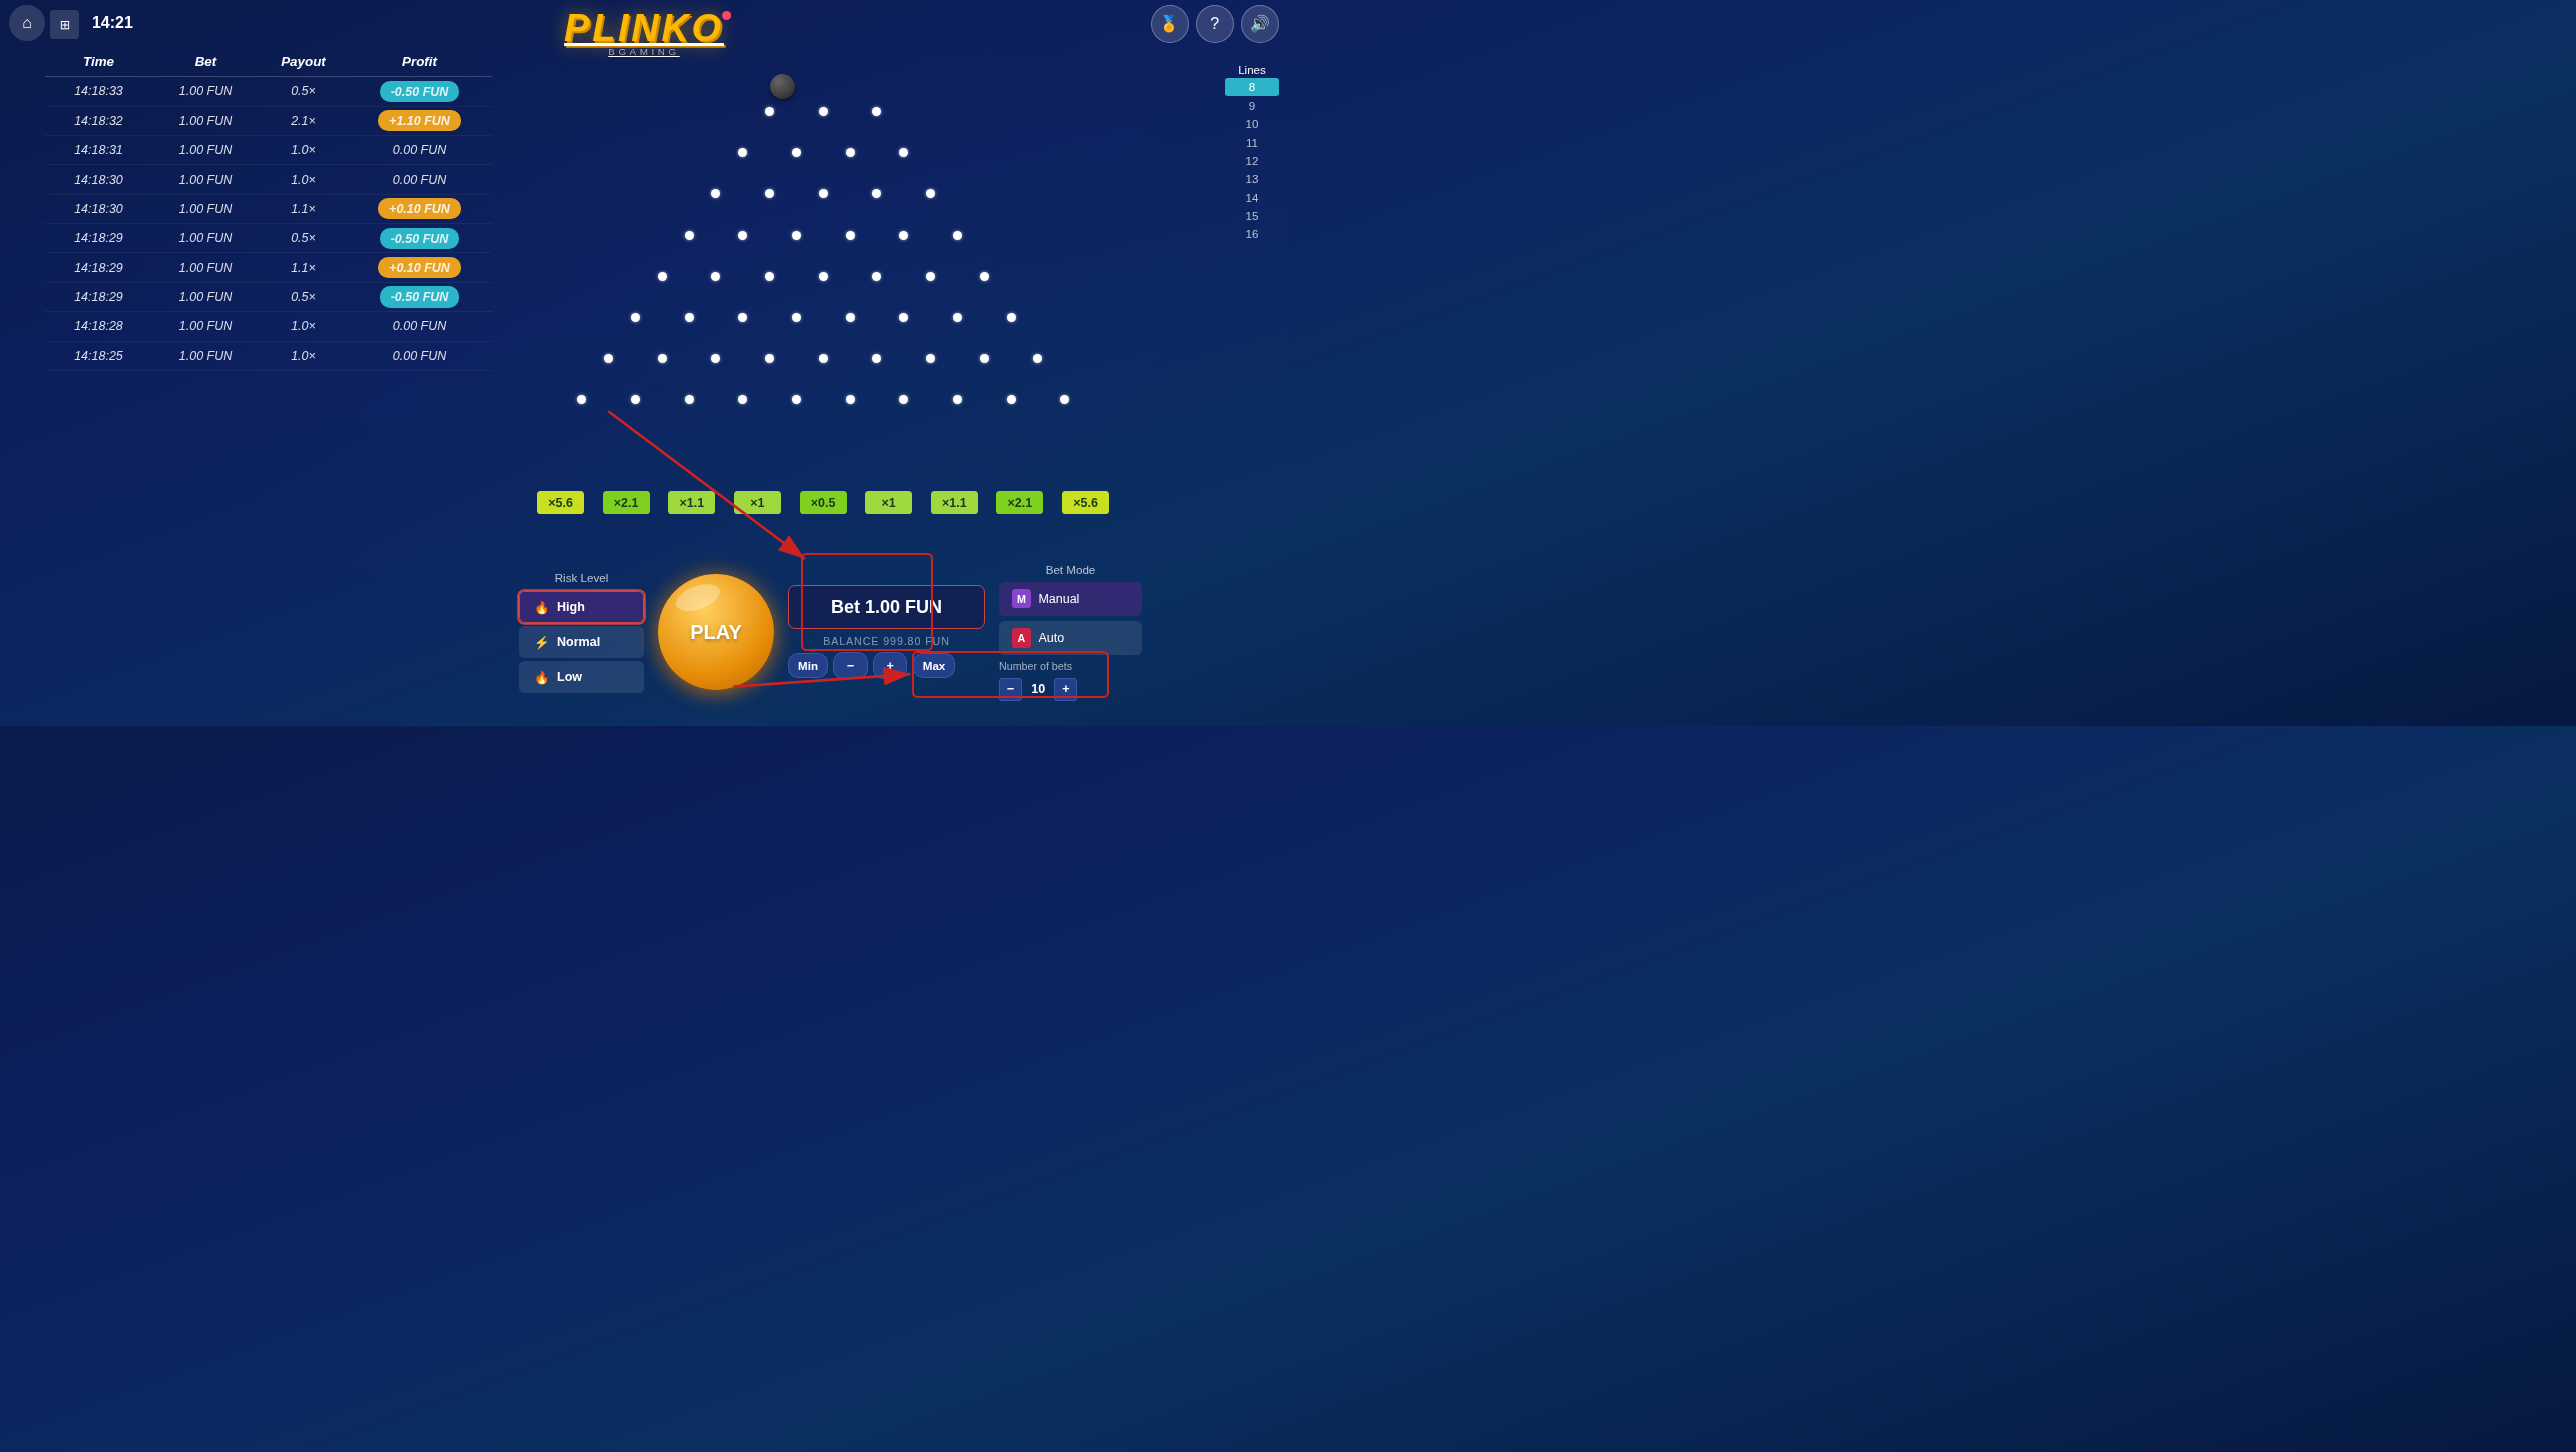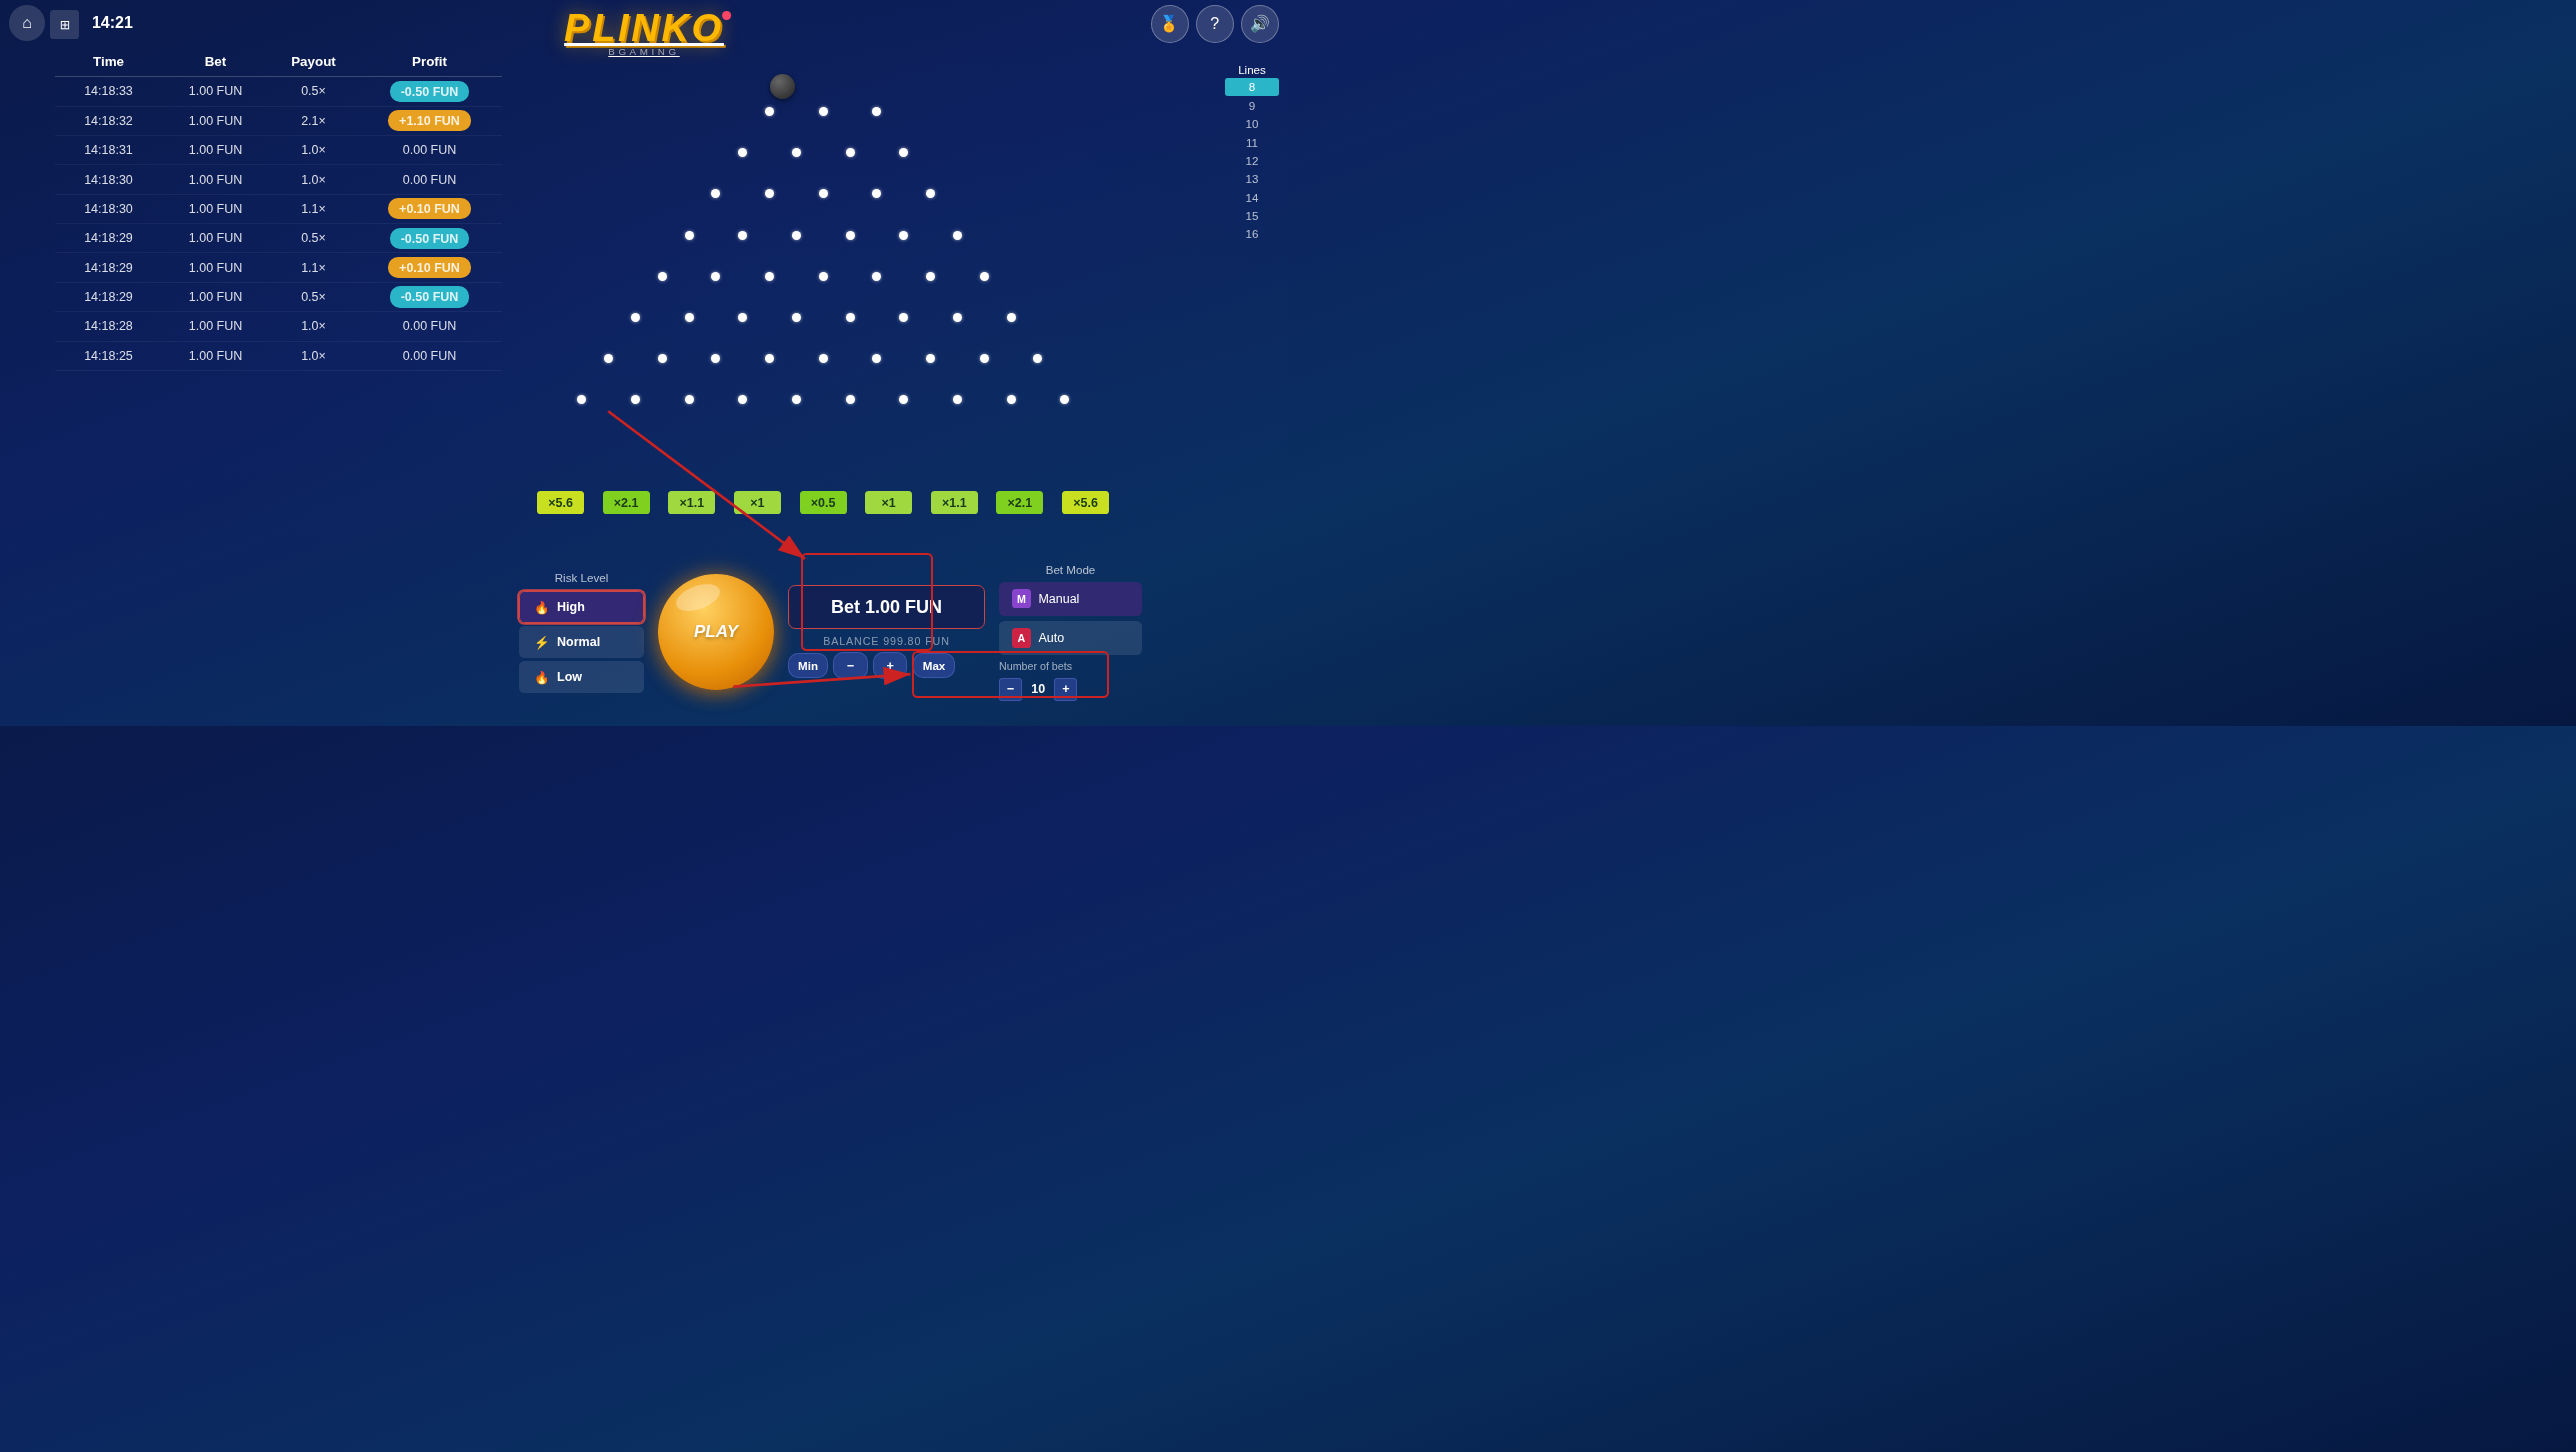--- a/index.html
+++ b/index.html
@@ -105,23 +105,24 @@
       display: flex; align-items: center; justify-content: center;
       cursor: pointer;
       border: 1.8px solid rgba(255,255,255,0.3);
       color: white;
       font-size: 16px;
     }
 
     
     .history-panel {
       position: absolute;
-      left: 55px;
+      left: 45px;
       top: 54px;
       width: 447px;
+      font-style: italic;
     }
     .history-header {
       display: grid;
       grid-template-columns: 107px 107px 89px 143px;
       padding: 0 0 7.2px 0;
       border-bottom: 0.9px solid rgba(255,255,255,0.2);
     }
     .history-header span {
       font-size: 13.4px;
       font-weight: bold;
@@ -274,28 +275,27 @@
       align-items: center;
       justify-content: center;
       flex-direction: column;
     }
     .play-btn {
       width: 116px; height: 116px;
       border-radius: 50%;
       background: radial-gradient(circle at 40% 30%, #ffd060, #e8900a 60%, #c06000);
       border: none;
       cursor: pointer;
-      font-size: 17px;
+      font-size: 20px;
       font-weight: 900;
       color: white;
       text-shadow: 0 1.8px 3.6px rgba(0,0,0,0.3);
       box-shadow: 0 3.6px 18px rgba(200,100,0,0.6), 0 0 27px rgba(255,180,0,0.3);
       position: relative;
       overflow: hidden;
-      font-style: italic;
     }
     .play-btn::before {
       content: '';
       position: absolute;
       top: 10%; left: 15%;
       width: 40%; height: 20%;
       background: rgba(255,255,255,0.3);
       border-radius: 50%;
       transform: rotate(-20deg);
     }

